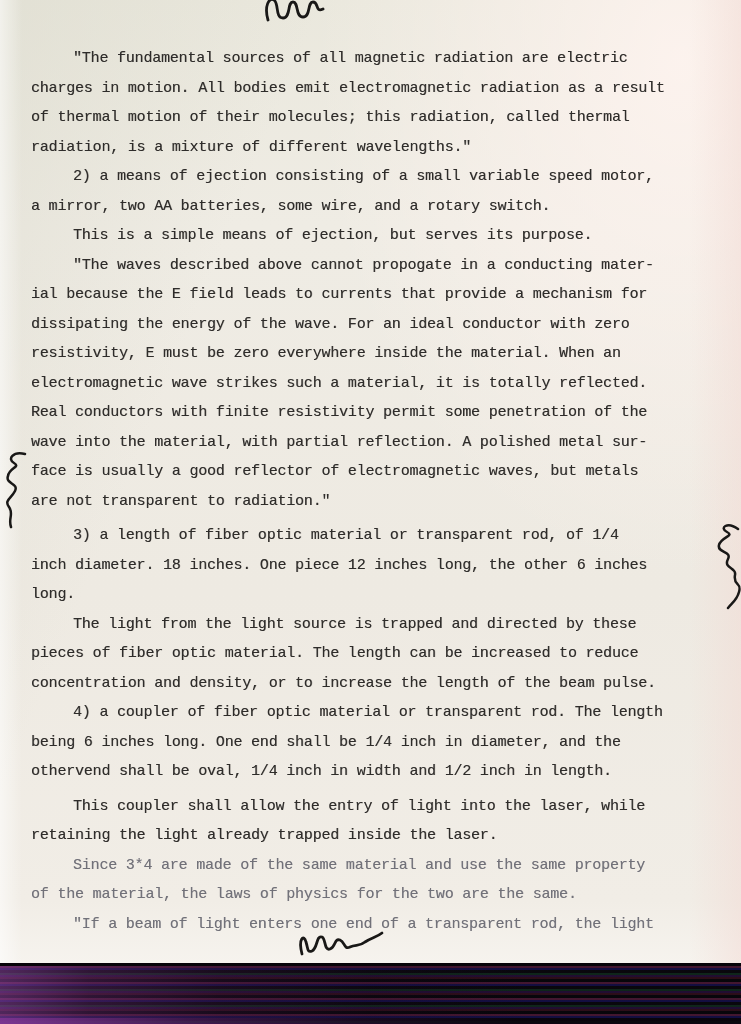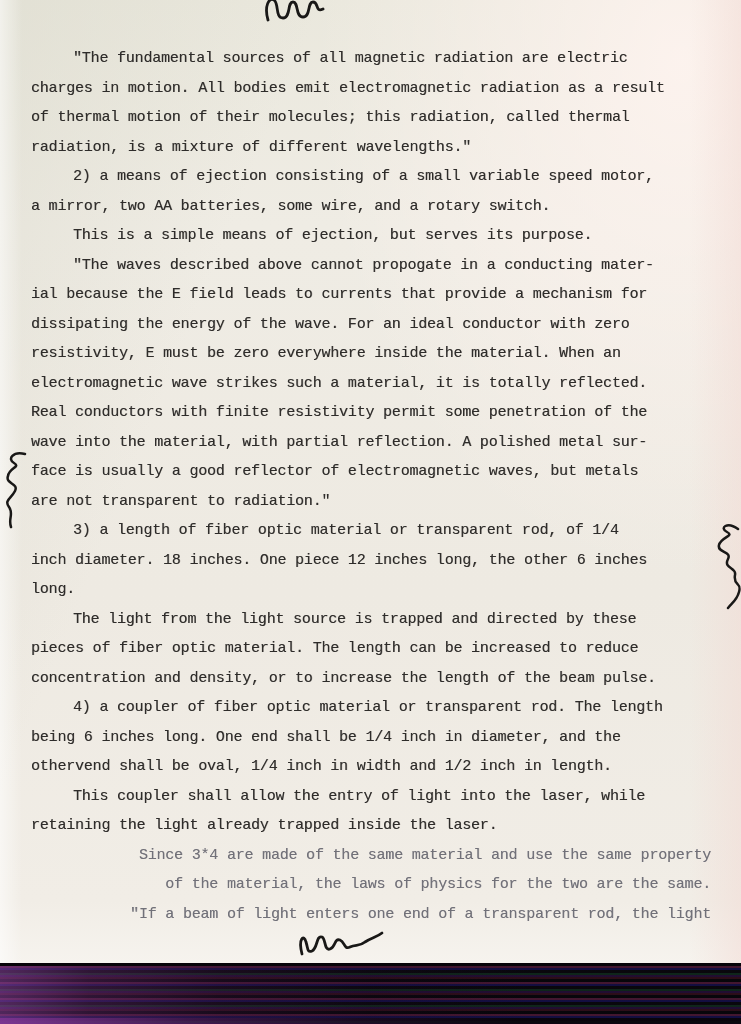--- a/index.html
+++ b/index.html
@@ -31,26 +31,25 @@
     width: 680px;
     font-size: 15px;
     line-height: 29.5px;
     letter-spacing: -0.2px;
     color: #2e2c2a;
     text-shadow: 0.4px 0.4px 0.5px rgba(50,46,44,0.45);
     white-space: pre;
   }
   .line { height: 29.5px; }
   .line.indent { padding-left: 42px; }
-  .line.gap { }
+  .line.gap { margin-top: 5px; }
   .line.faded {
     color: #60606a;
     text-shadow: 0.3px 0.3px 0.6px rgba(96,96,110,0.5);
     opacity: 0.88;
-    text-align: right;
   }
   .mark {
     position: absolute;
     overflow: visible;
   }
   .mark path {
     fill: none;
     stroke: #191817;
     stroke-linecap: round;
     stroke-linejoin: round;

